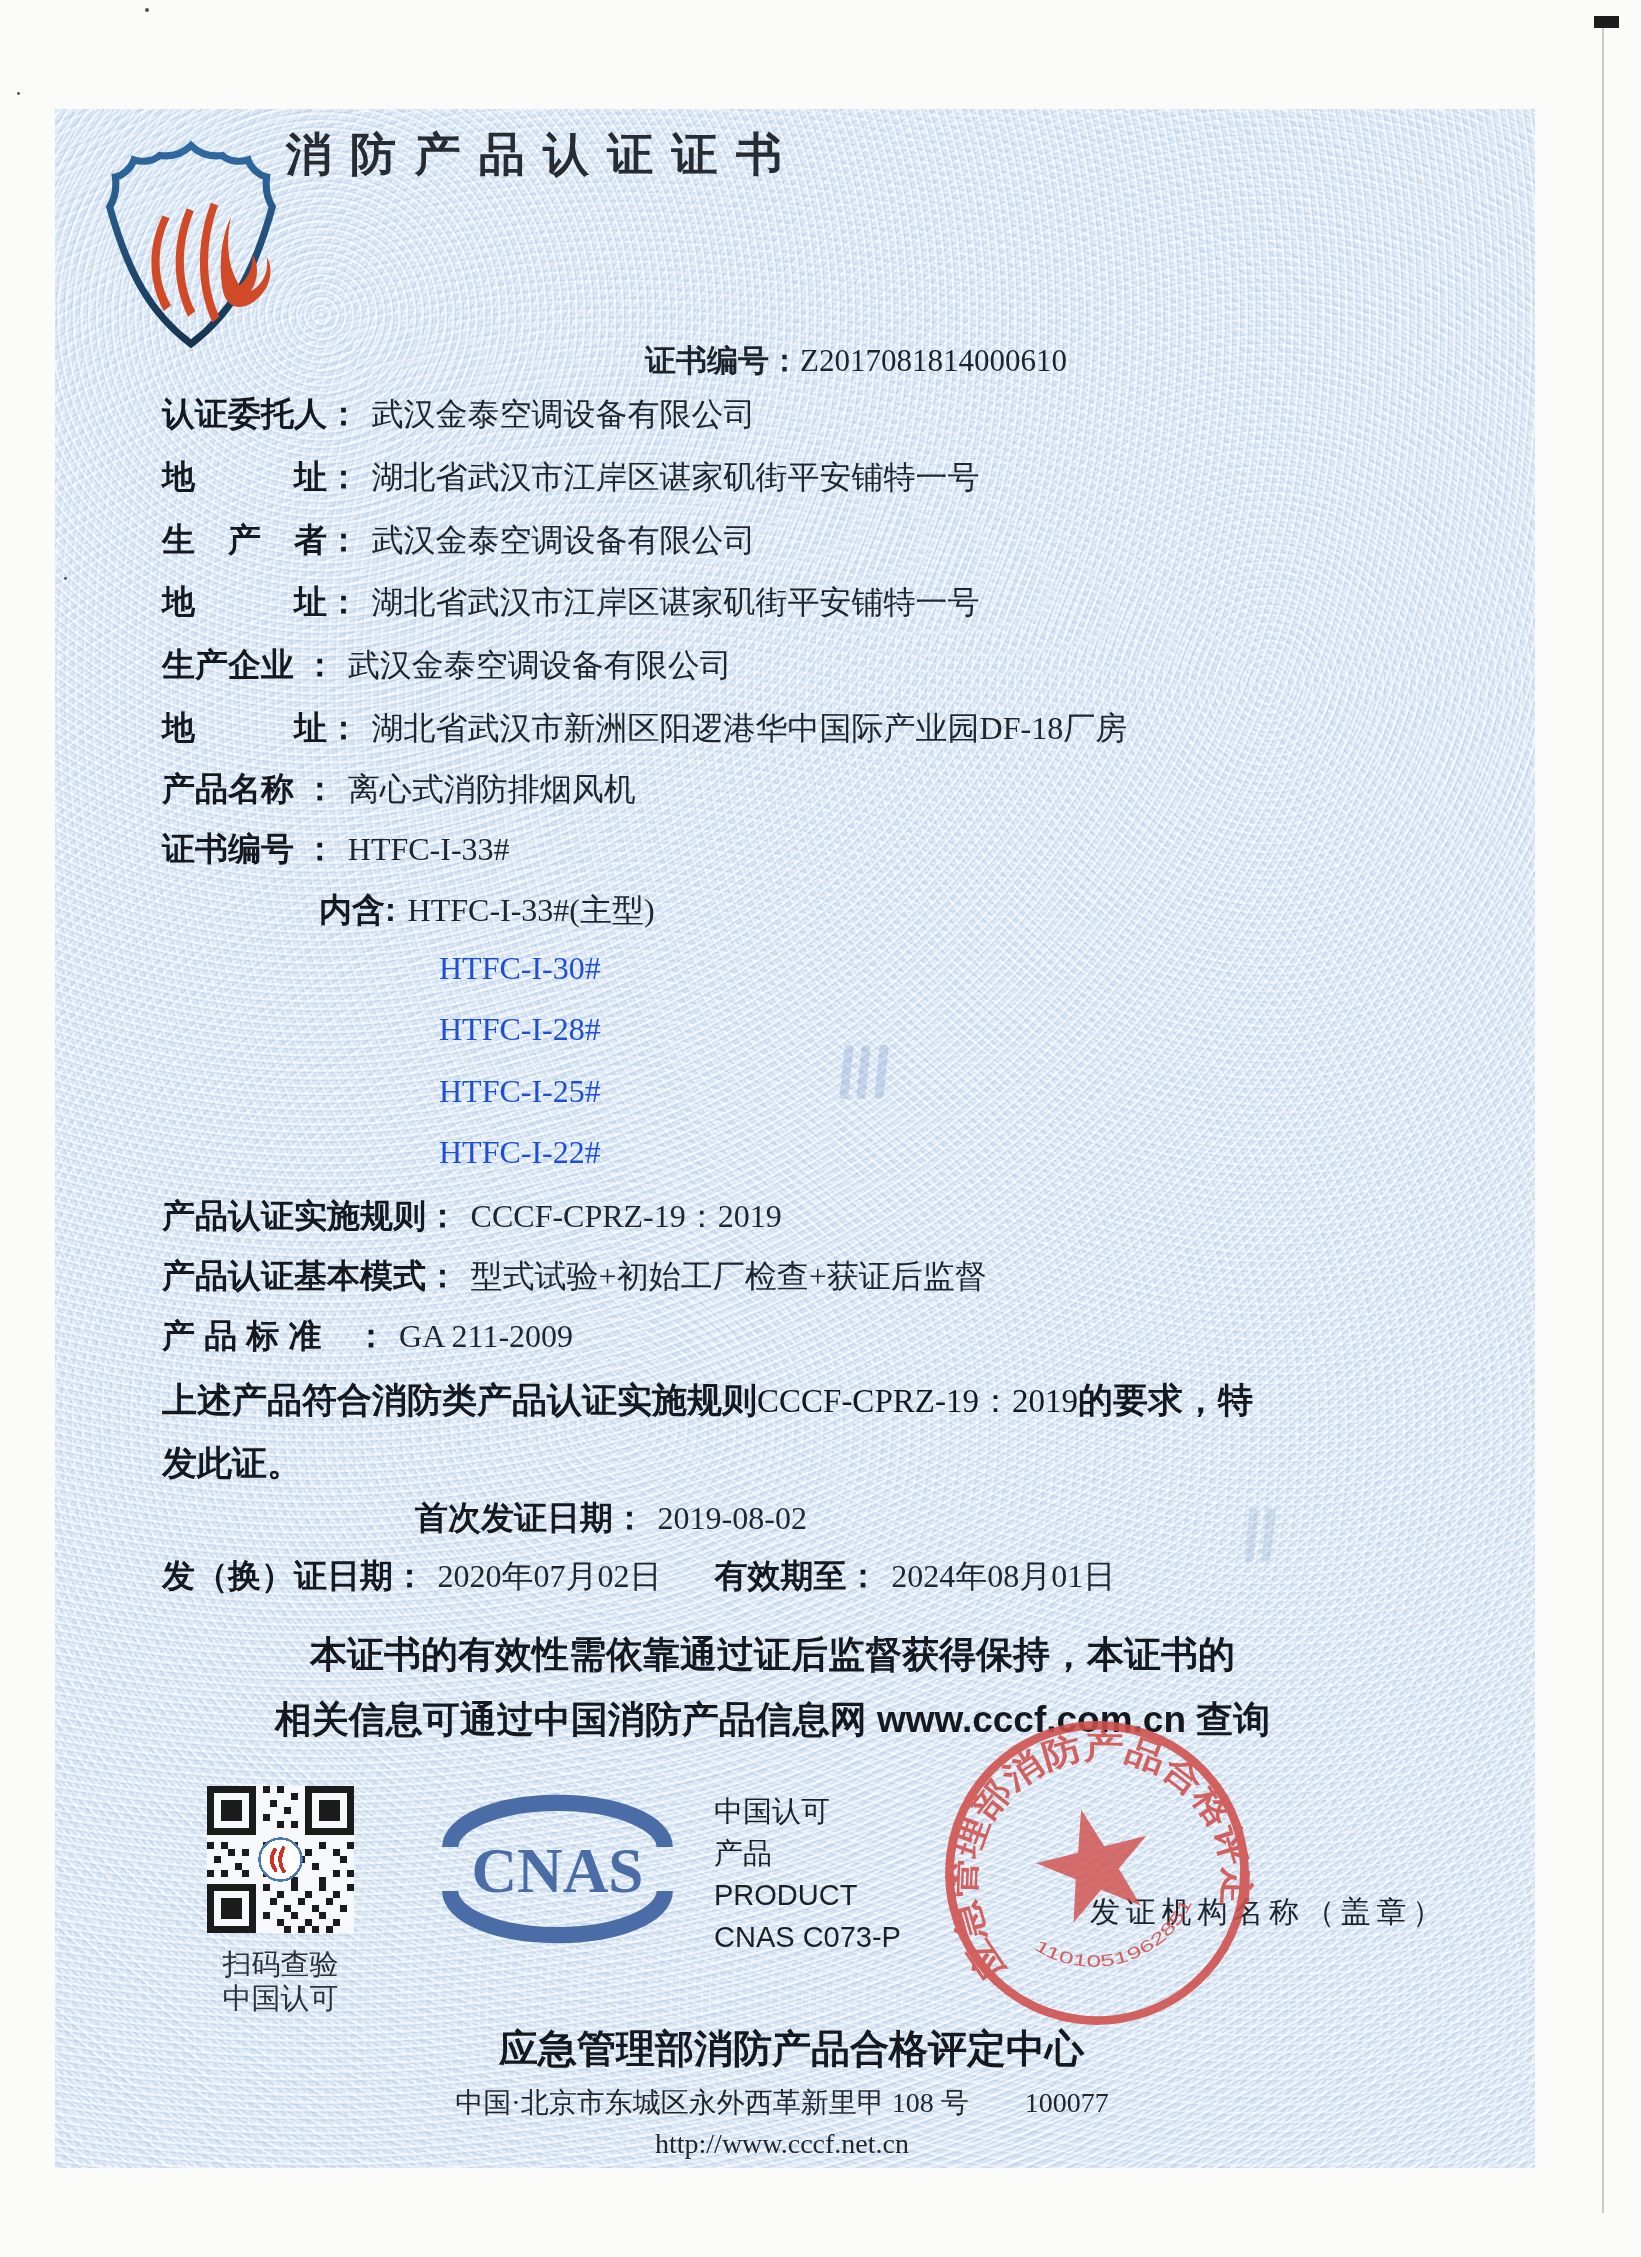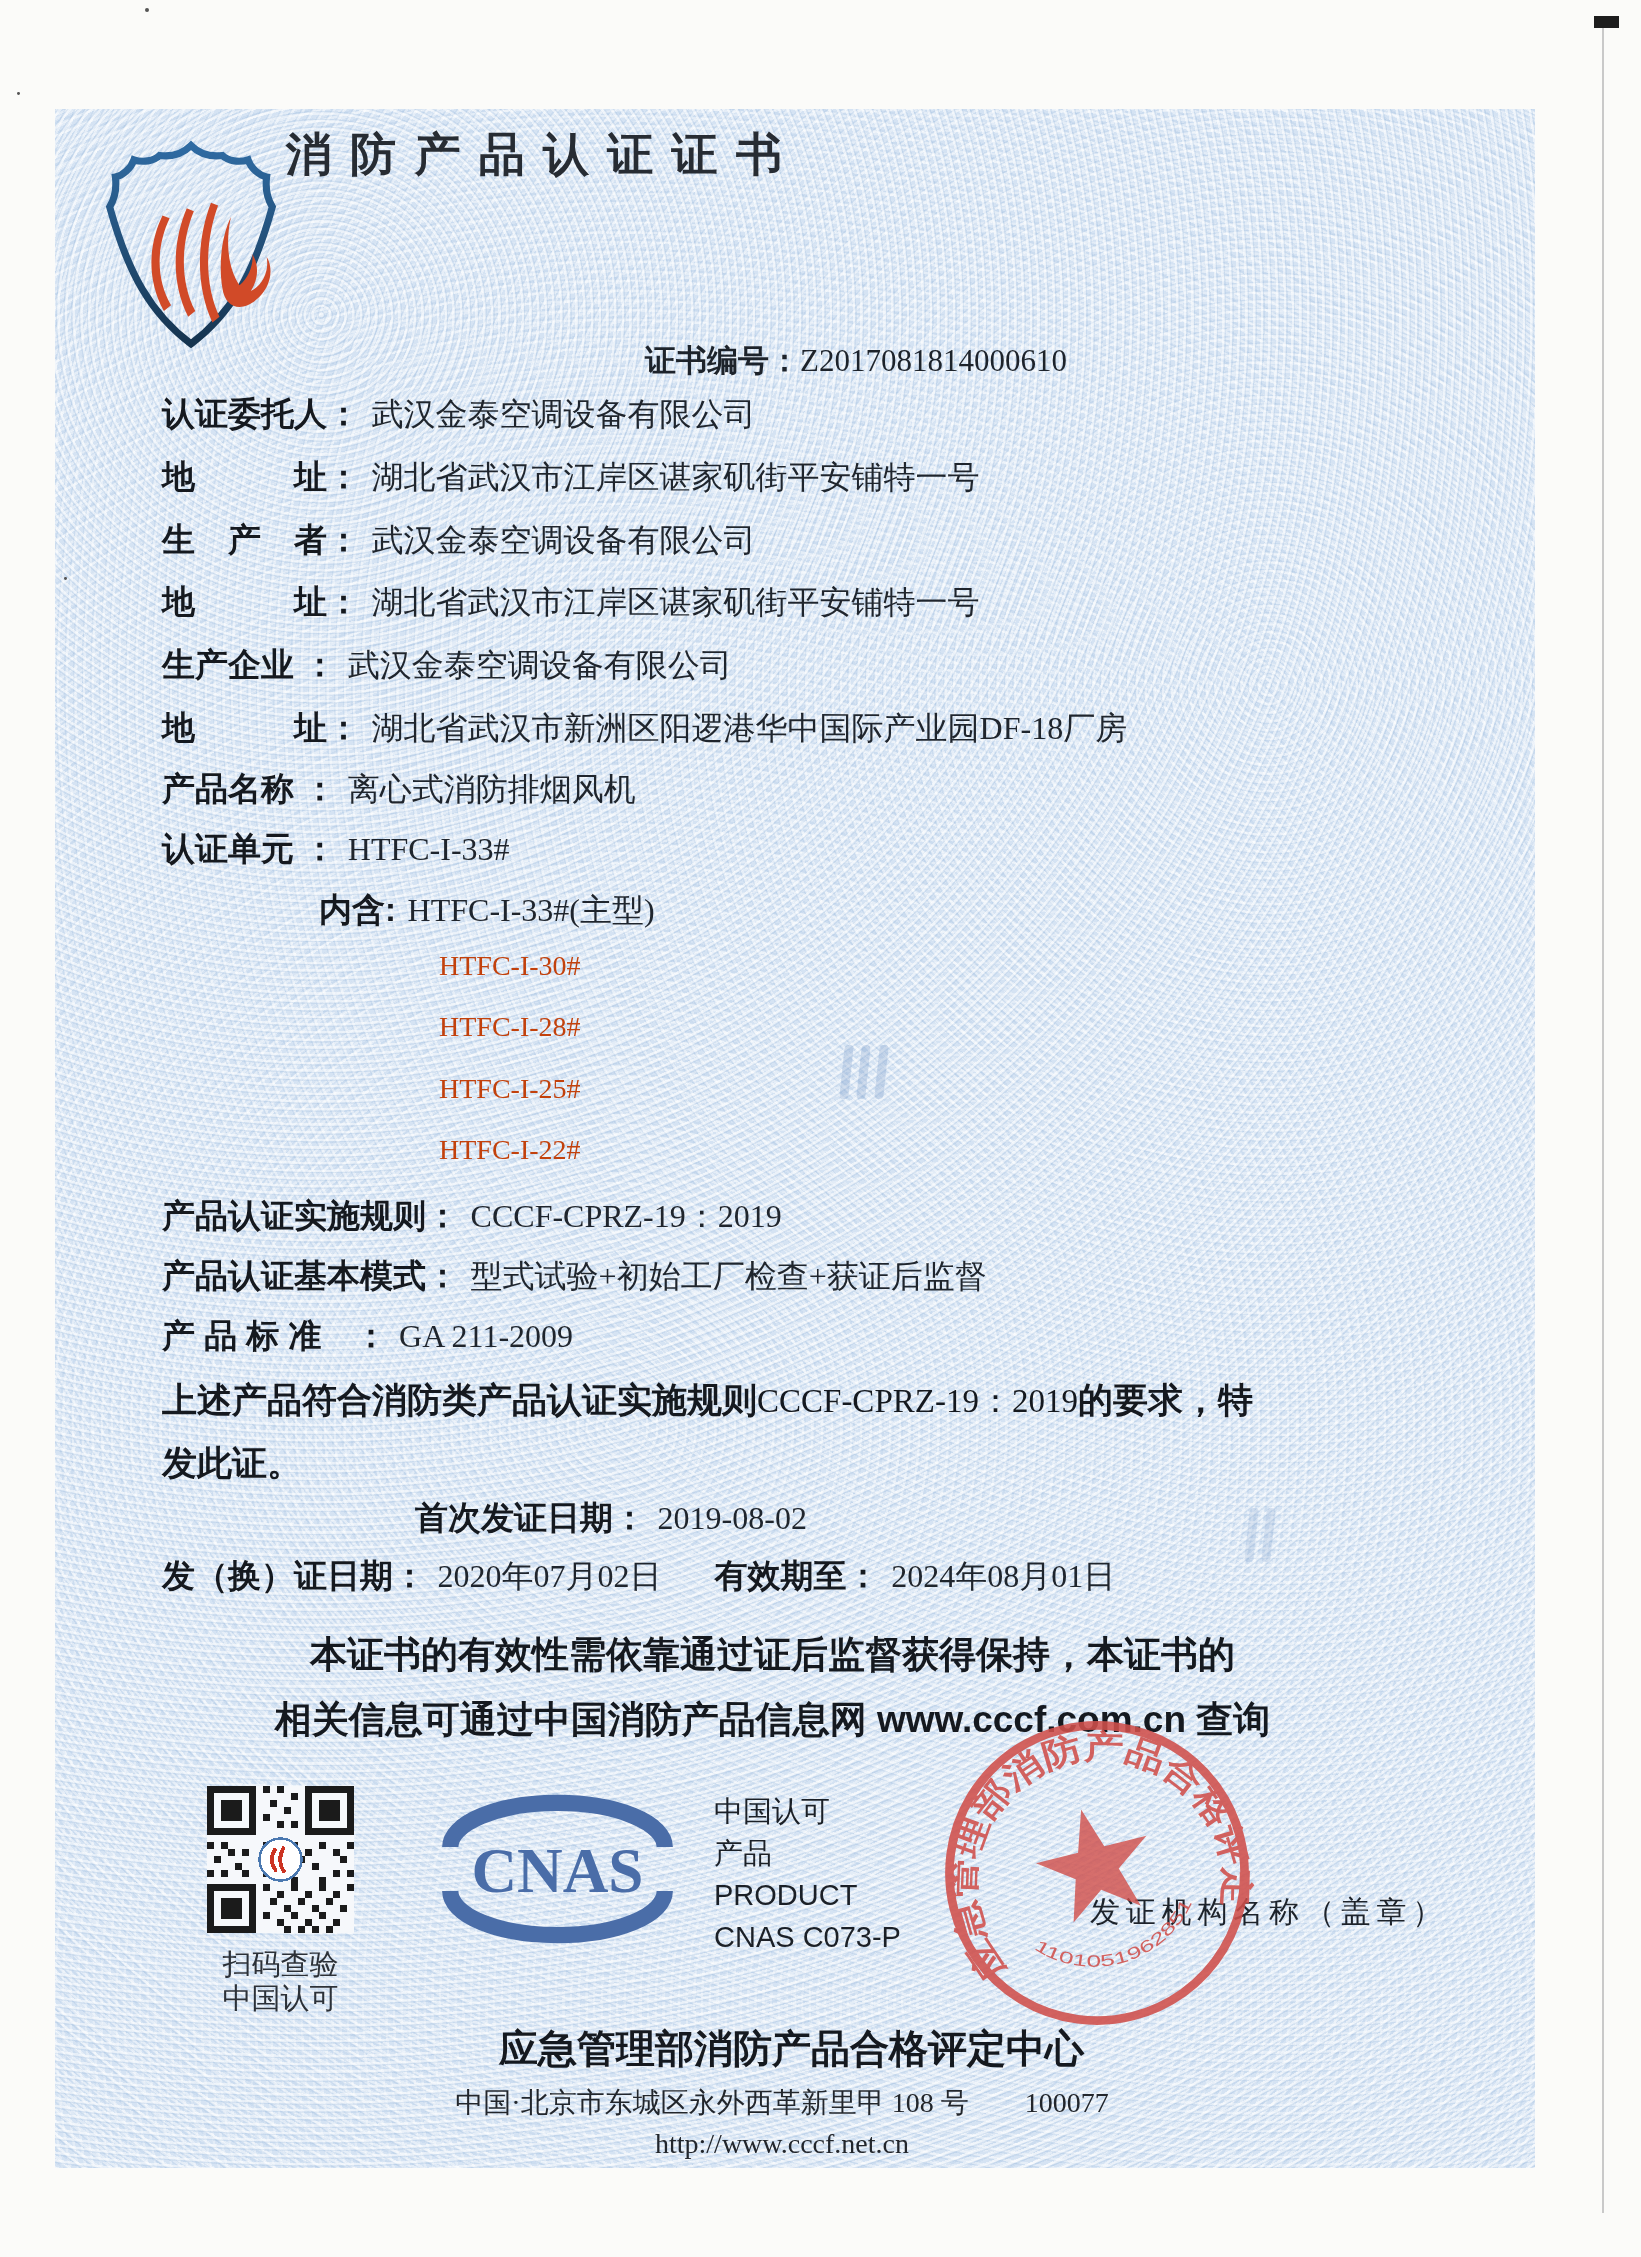--- a/index.html
+++ b/index.html
@@ -26,21 +26,21 @@
   .subtitle{left:0;top:189px;width:1076px;text-align:center;
     font-family:"Liberation Sans",sans-serif;font-size:27px;letter-spacing:1px;color:#41464d;}
   .certno{left:645px;top:340px;font-size:31px;color:#1d232b;}
   .certno .lbl2{font-weight:bold;}
 
   
   .row{left:162px;}
   .lbl{font-family:"Liberation Sans",sans-serif;font-weight:bold;font-size:33px;color:#15191f;}
   .val{font-family:"Liberation Serif",serif;font-size:32px;color:#1f252d;margin-left:11.6px;}
   .inhan{left:319px;}
-  .model{left:439px;font-size:28px;color:#c2410c;}
+  .model{left:439px;font-size:32px;color:#1d4ed8;}
 
   .statement{left:162px;top:1369px;width:1120px;white-space:normal;line-height:62px;
     font-family:"Liberation Sans",sans-serif;font-weight:bold;font-size:35px;color:#15191f;}
   .statement .code{font-family:"Liberation Serif",serif;font-weight:normal;font-size:33px;}
 
   .dates1{left:415px;top:1496px;}
   .dates2{left:162px;top:1554px;}
   .gapL{margin-left:53px;}
 
   .notice{left:0;width:1545px;text-align:center;
@@ -102,21 +102,21 @@
     <span class="lbl2">证书编号：</span><span>Z2017081814000610</span>
   </div>
 
   <div class="abs row" style="top:392px"><span class="lbl">认证委托人：</span><span class="val">武汉金泰空调设备有限公司</span></div>
   <div class="abs row" style="top:455px"><span class="lbl">地　　　址：</span><span class="val">湖北省武汉市江岸区谌家矶街平安铺特一号</span></div>
   <div class="abs row" style="top:518px"><span class="lbl">生　产　者：</span><span class="val">武汉金泰空调设备有限公司</span></div>
   <div class="abs row" style="top:580px"><span class="lbl">地　　　址：</span><span class="val">湖北省武汉市江岸区谌家矶街平安铺特一号</span></div>
   <div class="abs row" style="top:643px"><span class="lbl">生产企业 ：</span><span class="val">武汉金泰空调设备有限公司</span></div>
   <div class="abs row" style="top:706px"><span class="lbl">地　　　址：</span><span class="val">湖北省武汉市新洲区阳逻港华中国际产业园DF-18厂房</span></div>
   <div class="abs row" style="top:767px"><span class="lbl">产品名称 ：</span><span class="val">离心式消防排烟风机</span></div>
-  <div class="abs row" style="top:827px"><span class="lbl">认证单元 ：</span><span class="val">HTFC-I-33#</span></div>
+  <div class="abs row" style="top:827px"><span class="lbl">证书编号 ：</span><span class="val">HTFC-I-33#</span></div>
   <div class="abs inhan" style="top:888px"><span class="lbl">内含:</span><span class="val">HTFC-I-33#(主型)</span></div>
 
   <div class="abs model" style="top:950px">HTFC-I-30#</div>
   <div class="abs model" style="top:1011px">HTFC-I-28#</div>
   <div class="abs model" style="top:1073px">HTFC-I-25#</div>
   <div class="abs model" style="top:1134px">HTFC-I-22#</div>
 
   <div class="abs row" style="top:1194px"><span class="lbl">产品认证实施规则：</span><span class="val">CCCF-CPRZ-19：2019</span></div>
   <div class="abs row" style="top:1254px"><span class="lbl">产品认证基本模式：</span><span class="val">型式试验+初始工厂检查+获证后监督</span></div>
   <div class="abs row" style="top:1314px"><span class="lbl">产 品 标 准　：</span><span class="val">GA 211-2009</span></div>

